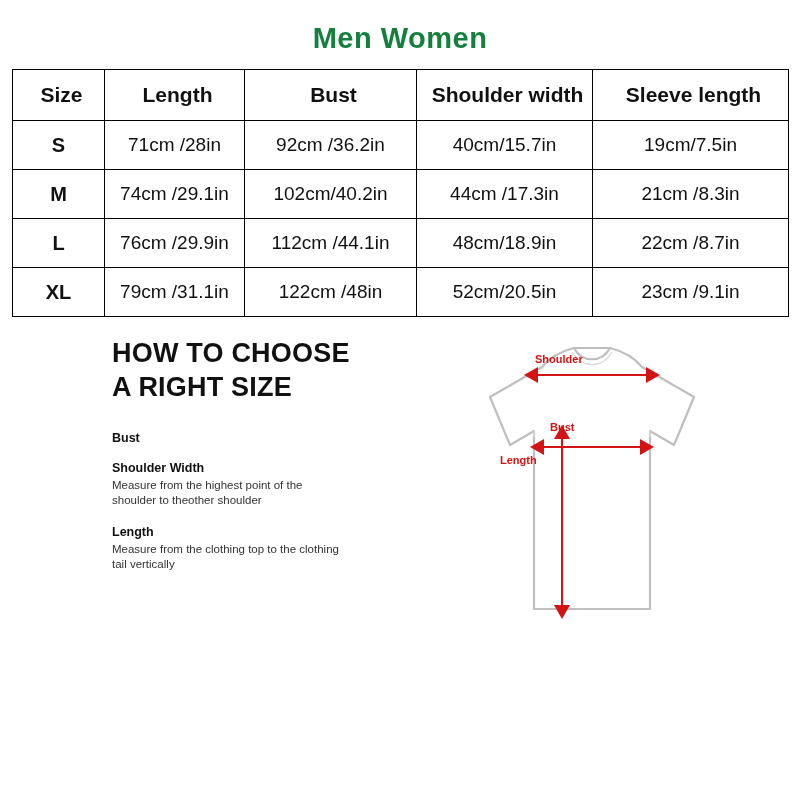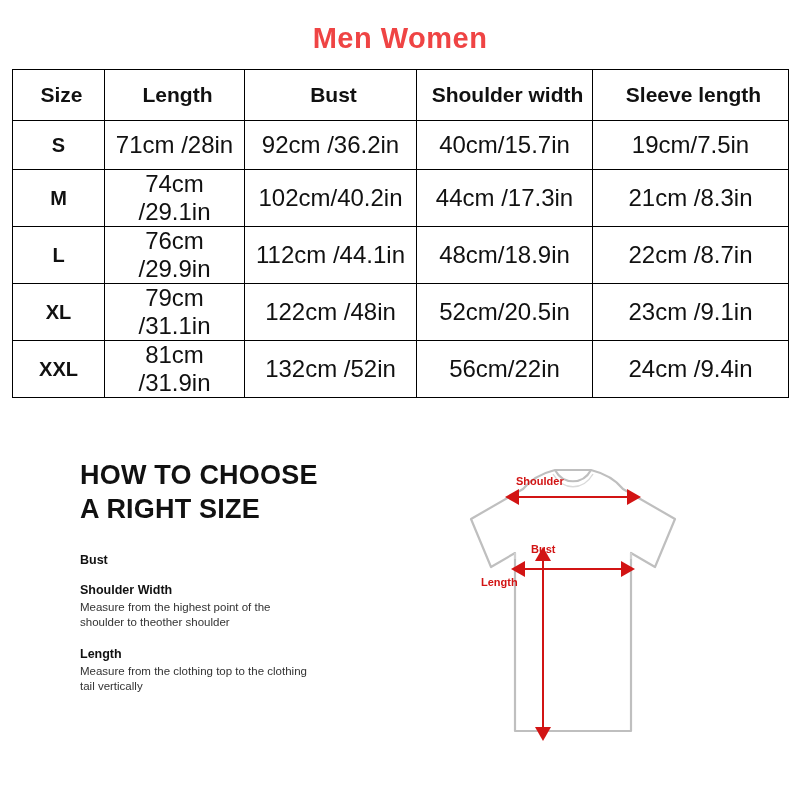--- a/index.html
+++ b/index.html
@@ -17,39 +17,39 @@
   }
 
   
   .title {
     text-align: center;
     font-size: 29px;
     font-weight: bold;
     letter-spacing: 0.5px;
     margin-top: 22px;
     margin-bottom: 14px;
-    color: #ef4444;
+    color: #15803d;
   }
 
   
   .table-wrap {
     padding: 0 12px;
   }
   table.size-table {
     width: 776px;
     border-collapse: collapse;
     table-layout: fixed;
   }
   table.size-table th,
   table.size-table td {
     border: 1px solid #000000;
     text-align: center;
     vertical-align: middle;
     height: 48px;
-    font-size: 24px;
+    font-size: 19px;
     color: #111111;
     padding: 0 2px;
   }
   table.size-table th {
     font-weight: bold;
     font-size: 21px;
     height: 50px;
     padding-left: 8px;
   }
   table.size-table td.size-col {
@@ -59,24 +59,23 @@
   
   col.c0 { width: 92px; }
   col.c1 { width: 140px; }
   col.c2 { width: 172px; }
   col.c3 { width: 176px; }
   col.c4 { width: 196px; }
 
   
   .lower {
     display: flex;
-    margin-top: 61px;
-    padding-left: 80px;
+    margin-top: 20px;
+    padding-left: 112px;
     box-sizing: border-box;
-    gap: 13px;
   }
   .guide {
     width: 300px;
     flex: 0 0 300px;
   }
   .guide-heading {
     font-size: 27px;
     font-weight: bold;
     line-height: 1.25;
     color: #111111;
@@ -166,27 +165,20 @@
         <td>112cm /44.1in</td>
         <td>48cm/18.9in</td>
         <td>22cm /8.7in</td>
       </tr>
       <tr>
         <td class="size-col">XL</td>
         <td>79cm /31.1in</td>
         <td>122cm /48in</td>
         <td>52cm/20.5in</td>
         <td>23cm /9.1in</td>
-      </tr>
-      <tr>
-        <td class="size-col">XXL</td>
-        <td>81cm /31.9in</td>
-        <td>132cm /52in</td>
-        <td>56cm/22in</td>
-        <td>24cm /9.4in</td>
       </tr>
     </tbody>
   </table>
 </div>
 
 <div class="lower">
 
   <div class="guide">
     <div class="guide-heading">
       <div>HOW TO CHOOSE</div>

